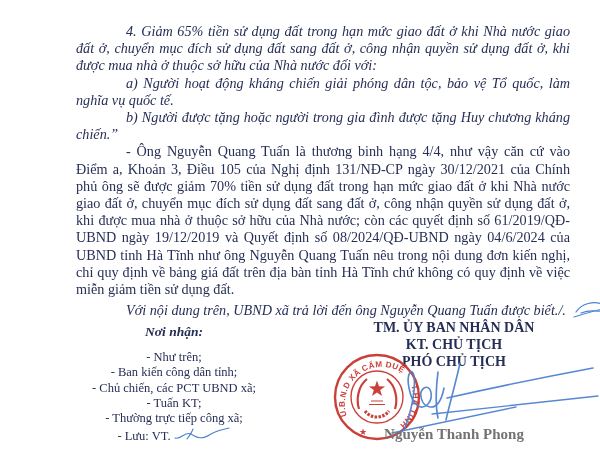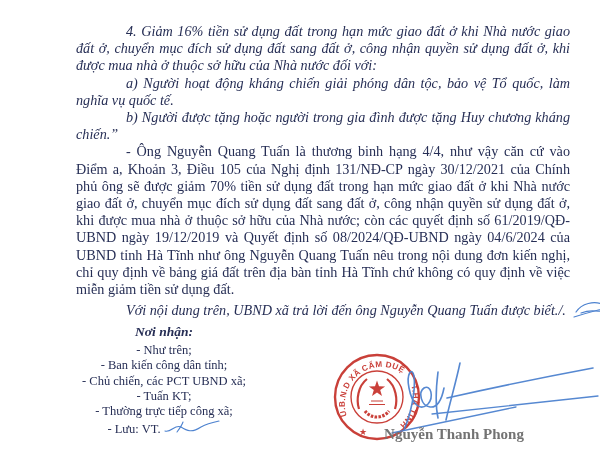--- a/index.html
+++ b/index.html
@@ -21,21 +21,21 @@
   .ital { font-style: italic; }
   .closing-line { text-align: left; white-space: nowrap; font-style: italic; }
   .paraph-inline { vertical-align: -5px; margin-left: 5px; }
 
   .footer-left { position: absolute; left: 82px; top: 324px; text-align: center; }
   .recip-label {
     margin: 0 0 3px 0;
     font-weight: bold; font-style: italic; font-size: 13.5px;
   }
   .recip-list {
-    list-style: none; margin: 0; padding: 0;
+    list-style: none; margin: 10px; padding: 0;
     font-size: 12.5px; line-height: 15.3px;
   }
   .luu-paraph { vertical-align: -4px; margin-left: 2px; }
 
   .footer-right {
     position: absolute; left: 340px; top: 320px; width: 228px;
     text-align: center; font-weight: bold;
     font-size: 14px; line-height: 16.8px;
   }
   .signer-name {
@@ -45,21 +45,21 @@
   }
   .stamp-svg { position: absolute; left: 331px; top: 351px; }
   .signature-svg { position: absolute; left: 368px; top: 352px; pointer-events: none; }
 </style>
 </head>
 <body>
 
 <div class="page">
 
   <div class="body-text">
-    <p class="ital">4. Giảm 16% tiền sử dụng đất trong hạn mức giao đất ở khi Nhà nước giao đất ở, chuyển mục đích sử dụng đất sang đất ở, công nhận quyền sử dụng đất ở, khi được mua nhà ở thuộc sở hữu của Nhà nước đối với:</p>
+    <p class="ital">4. Giảm 65% tiền sử dụng đất trong hạn mức giao đất ở khi Nhà nước giao đất ở, chuyển mục đích sử dụng đất sang đất ở, công nhận quyền sử dụng đất ở, khi được mua nhà ở thuộc sở hữu của Nhà nước đối với:</p>
     <p class="ital">a) Người hoạt động kháng chiến giải phóng dân tộc, bảo vệ Tổ quốc, làm nghĩa vụ quốc tế.</p>
     <p class="ital">b) Người được tặng hoặc người trong gia đình được tặng Huy chương kháng chiến.”</p>
     <p>- Ông Nguyễn Quang Tuấn là thương binh hạng 4/4, như vậy căn cứ vào Điểm a, Khoản 3, Điều 105 của Nghị định 131/NĐ-CP ngày 30/12/2021 của Chính phủ ông sẽ được giảm 70% tiền sử dụng đất trong hạn mức giao đất ở khi Nhà nước giao đất ở, chuyển mục đích sử dụng đất sang đất ở, công nhận quyền sử dụng đất ở, khi được mua nhà ở thuộc sở hữu của Nhà nước; còn các quyết định số 61/2019/QĐ-UBND ngày 19/12/2019 và Quyết định số 08/2024/QĐ-UBND ngày 04/6/2024 của UBND tỉnh Hà Tĩnh như ông Nguyễn Quang Tuấn nêu trong nội dung đơn kiến nghị, chỉ quy định về bảng giá đất trên địa bàn tỉnh Hà Tĩnh chứ không có quy định về việc miễn giảm tiền sử dụng đất.</p>
     <p class="closing-line"><span>Với nội dung trên, UBND xã trả lời đến ông Nguyễn Quang Tuấn được biết./.</span><svg class="paraph-inline" width="54" height="22" viewBox="0 0 54 22">
           <g fill="none" stroke="#4d82cf" stroke-width="1.2" stroke-linecap="round">
             <path d="M 5 14 C 11 5 23 3 31 6 C 39 9 35 14 24 13 C 18 12.5 14 13.5 10 15"></path>
             <path d="M 3 19 C 19 14 38 9 52 6"></path>
           </g>
         </svg></p>
   </div>
@@ -74,20 +74,25 @@
       <li><span>- Thường trực tiếp công xã;</span></li>
       <li><span>- Lưu: VT.</span><svg class="luu-paraph" width="58" height="18" viewBox="0 0 58 18">
             <g fill="none" stroke="#4d82cf" stroke-width="1.1" stroke-linecap="round">
               <path d="M 2 12 C 8 14 12 5 18 8 C 24 12 29 14 38 8 C 45 4 51 3 56 2"></path>
               <path d="M 14 13 C 17 9 19 6 20 3"></path>
             </g>
           </svg></li>
     </ul>
   </div>
 
+  <div class="footer-right">
+    <div>TM. ỦY BAN NHÂN DÂN</div>
+    <div>KT. CHỦ TỊCH</div>
+    <div>PHÓ CHỦ TỊCH</div>
+  </div>
 
   <svg class="stamp-svg" width="92" height="92" viewBox="0 0 92 92">
     <g stroke="#c53029" fill="none" opacity="0.92">
       <circle cx="46" cy="46" r="42" stroke-width="2.4"></circle>
       <circle cx="46" cy="46" r="26" stroke-width="1.4"></circle>
 
       <path d="M 28 58 C 25 49 27 35 36 28" stroke-width="2.2"></path>
       <path d="M 64 58 C 67 49 65 35 56 28" stroke-width="2.2"></path>
 
       <path d="M 34 60 A 15 15 0 0 0 58 60" stroke-width="3.2" stroke-dasharray="2.5 1.3"></path>

